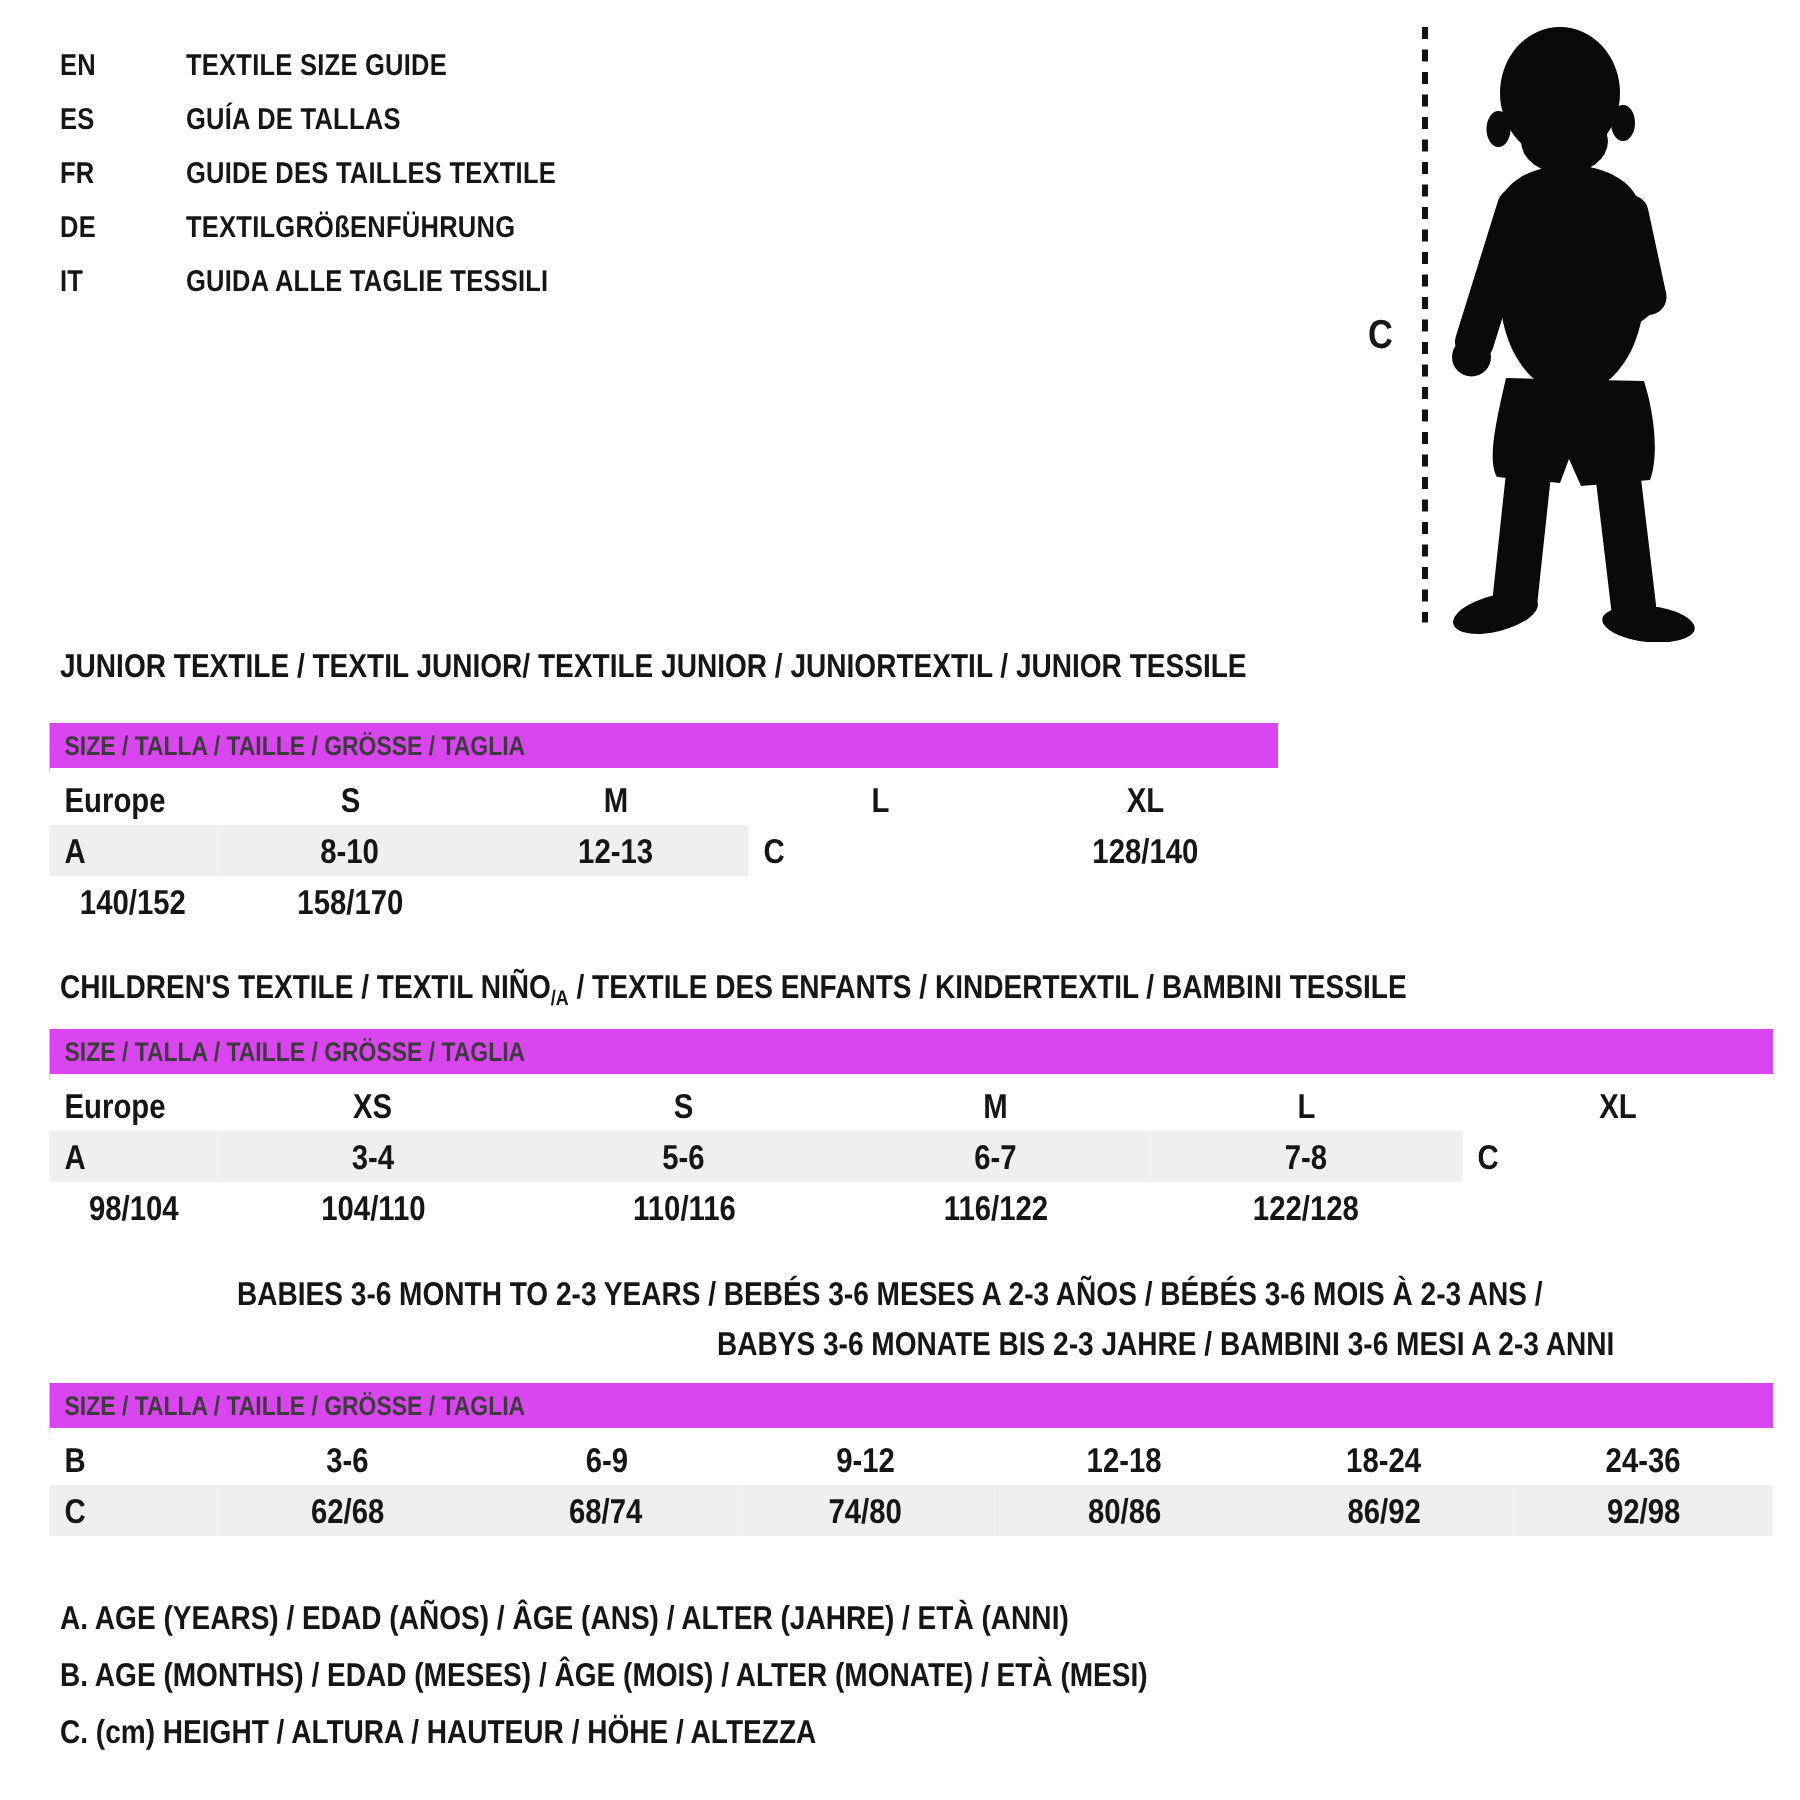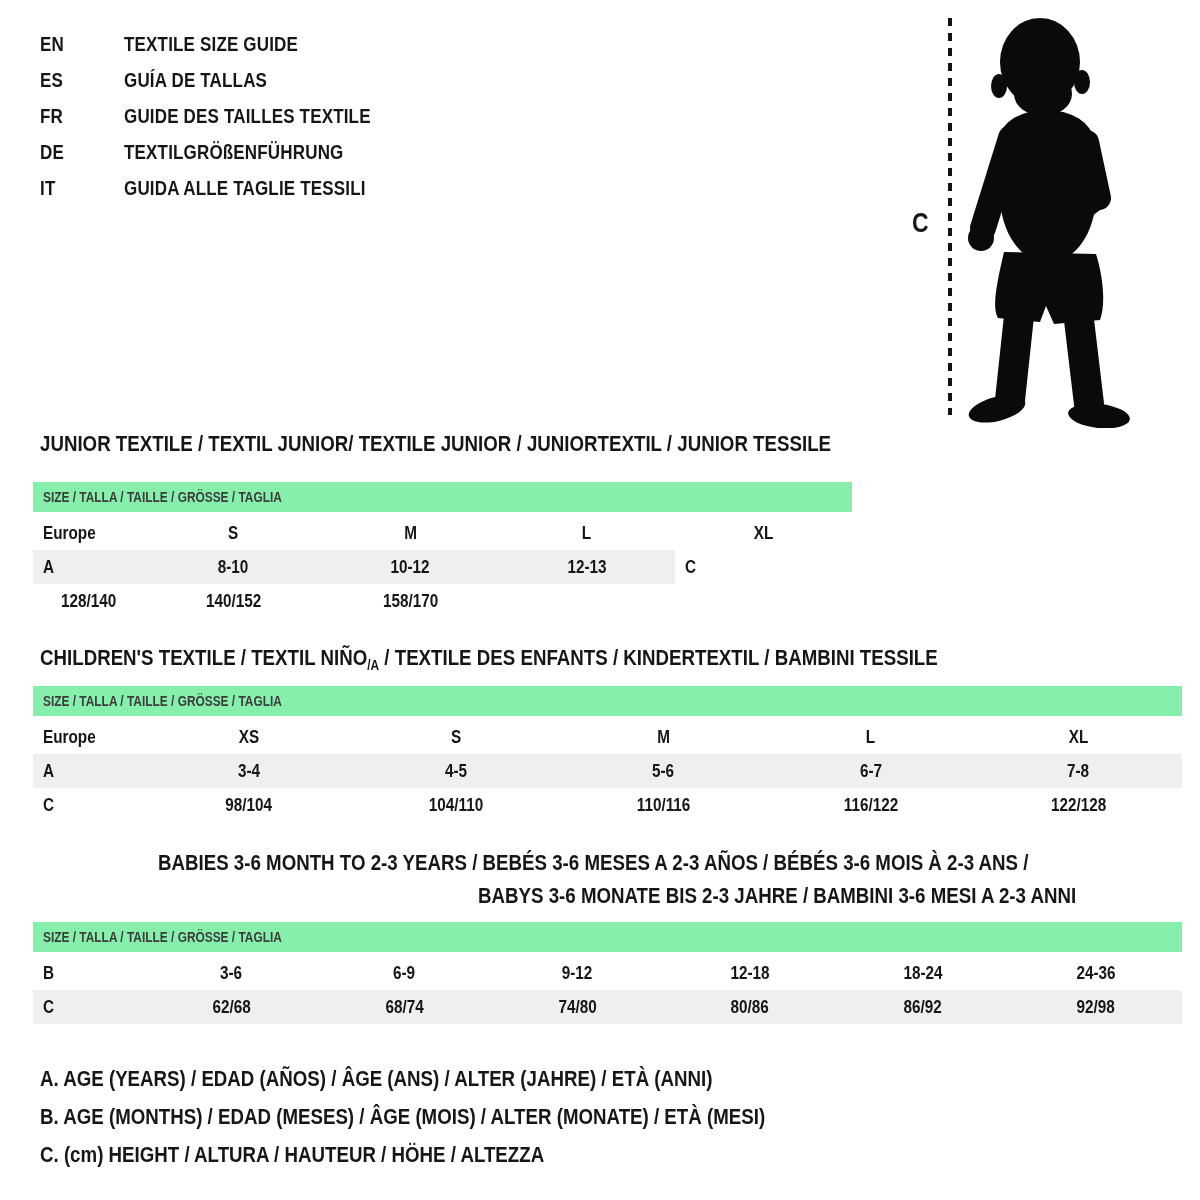--- a/index.html
+++ b/index.html
@@ -31,25 +31,25 @@
   .t-junior   { margin-bottom:26px; }
   .t-children { margin-top:28px; margin-bottom:16px; }
   .t-babies   { margin-top:24px; margin-bottom:10px; line-height:33px; height:auto;text-align:right; }
   .t-babies .line { display:block; height:33px; line-height:33px; }
 
   .tbl { display:grid; }
   .tbl1 { grid-template-columns:112px repeat(4,1fr); width:819px;  }
   .tbl2 { grid-template-columns:112px repeat(5,1fr); width:1149px; }
   .tbl3 { grid-template-columns:112px repeat(6,1fr); width:1149px; }
   .thdr {
-    grid-column:1 / -1; background:#86efac; color:#3c3c3c;
-    height:30px; line-height:30px; font-size:14px;
+    grid-column:1 / -1; background:#d946ef; color:#3c3c3c;
+    height:30px; line-height:30px; font-size:18px;
     padding-left:10px; border-bottom:4px solid #ffffff;text-decoration:underline;
   }
-  .cell { height:34px; line-height:34px; font-size:18px; text-align:center; }
+  .cell { height:34px; line-height:34px; font-size:23px; text-align:center; }
   .cell.lbl { text-align:left; padding-left:10px; }
   .cell.sh  { background:#efefef; }
 
   
   .legend { margin-top:36px; padding-left:7px; }
   .legend-row { height:38px; line-height:38px; font-size:22px; }
 </style>
 </head>
 <body>
 
@@ -117,21 +117,20 @@
     <div class="thdr"><span class="cndl">SIZE / TALLA / TAILLE / GRÖSSE / TAGLIA</span></div>
 
     <div class="cell lbl"><span class="cndl">Europe</span></div>
     <div class="cell"><span class="cnd">S</span></div>
     <div class="cell"><span class="cnd">M</span></div>
     <div class="cell"><span class="cnd">L</span></div>
     <div class="cell"><span class="cnd">XL</span></div>
 
     <div class="cell lbl sh"><span class="cndl">A</span></div>
     <div class="cell sh"><span class="cnd">8-10</span></div>
-    <div class="cell sh"><span class="cnd">10-12</span></div>
     <div class="cell sh"><span class="cnd">12-13</span></div>
 
     <div class="cell lbl"><span class="cndl">C</span></div>
     <div class="cell"><span class="cnd">128/140</span></div>
     <div class="cell"><span class="cnd">140/152</span></div>
     <div class="cell"><span class="cnd">158/170</span></div>
   </div>
 
   <div class="sec-title t-children">
     <span class="cndl"><span>CHILDREN'S TEXTILE / TEXTIL NIÑO</span><span class="sub">/A</span><span> / TEXTILE DES ENFANTS / KINDERTEXTIL / BAMBINI TESSILE</span></span>
@@ -141,21 +140,20 @@
 
     <div class="cell lbl"><span class="cndl">Europe</span></div>
     <div class="cell"><span class="cnd">XS</span></div>
     <div class="cell"><span class="cnd">S</span></div>
     <div class="cell"><span class="cnd">M</span></div>
     <div class="cell"><span class="cnd">L</span></div>
     <div class="cell"><span class="cnd">XL</span></div>
 
     <div class="cell lbl sh"><span class="cndl">A</span></div>
     <div class="cell sh"><span class="cnd">3-4</span></div>
-    <div class="cell sh"><span class="cnd">4-5</span></div>
     <div class="cell sh"><span class="cnd">5-6</span></div>
     <div class="cell sh"><span class="cnd">6-7</span></div>
     <div class="cell sh"><span class="cnd">7-8</span></div>
 
     <div class="cell lbl"><span class="cndl">C</span></div>
     <div class="cell"><span class="cnd">98/104</span></div>
     <div class="cell"><span class="cnd">104/110</span></div>
     <div class="cell"><span class="cnd">110/116</span></div>
     <div class="cell"><span class="cnd">116/122</span></div>
     <div class="cell"><span class="cnd">122/128</span></div>

